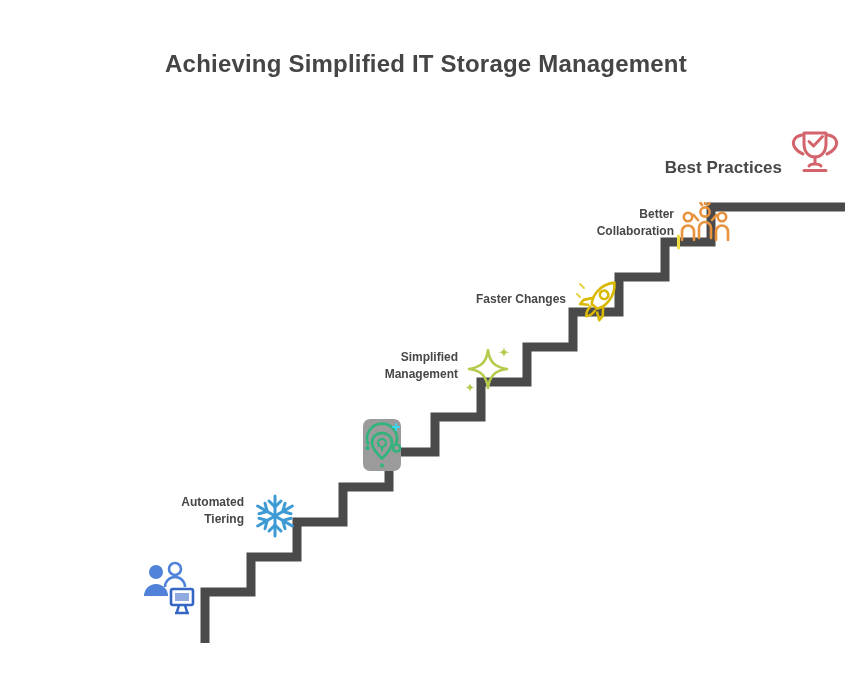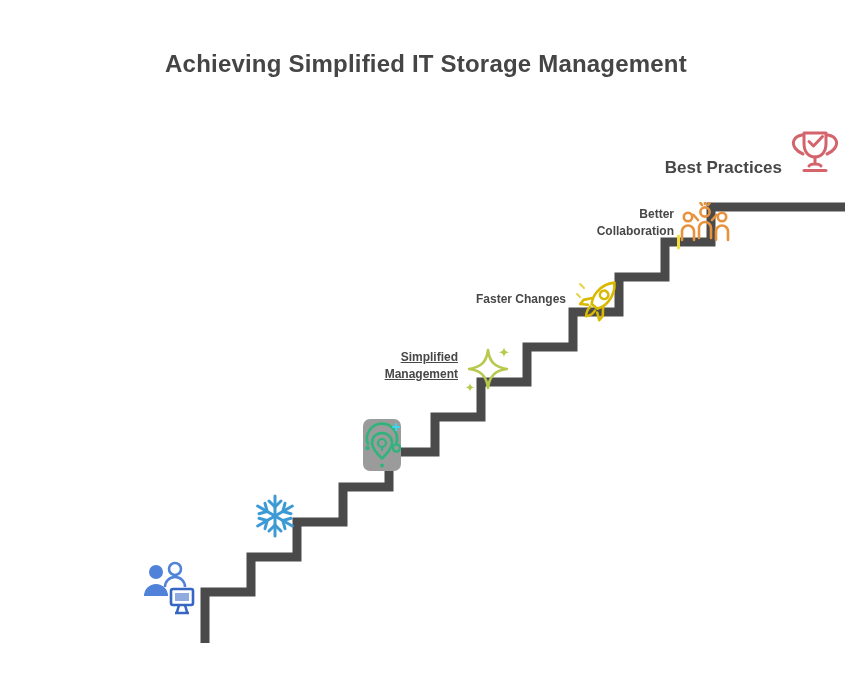--- a/index.html
+++ b/index.html
@@ -21,21 +21,21 @@
     position:absolute;text-align:right;color:#474747;font-weight:600;
     font-size:12px;line-height:1.38;white-space:nowrap;
   }
   .step-label .l2{display:block;}
   .step-label.size-lg{font-size:12px;}
   .step-label.size-md{font-size:17px;}
   
   .lbl-administrators{top:562px;right:718px;}
   .lbl-tiering{top:494px;right:620px;}
   .lbl-capacity{top:427px;right:516px;}
-  .lbl-workflows{top:349px;right:406px;text-decoration:underline;}
+  .lbl-workflows{top:349px;right:406px;}
   .lbl-changes{top:291px;right:298px;}
   .lbl-collaboration{top:206px;right:190px;}
   .lbl-best{top:147px;right:82px;margin-top:9px;}
   .ic-administrators{left:140px;top:556px;}
   .ic-tiering{left:251px;top:492px;}
   .ic-capacity{left:362px;top:417px;}
   .ic-workflows{left:461px;top:345px;}
   .ic-changes{left:572px;top:274px;}
   .ic-collaboration{left:677px;top:202px;}
   .ic-best{left:786px;top:126px;}
@@ -56,20 +56,24 @@
       <circle cx="35" cy="13" r="6" fill="none" stroke="#4f82d8" stroke-width="2.6"></circle>
       <path d="M25,31 a10,10 0 0 1 20,0" fill="none" stroke="#4f82d8" stroke-width="2.6"></path>
       <circle cx="16" cy="16" r="7" fill="#4f82d8"></circle>
       <path d="M4,40 a12,12 0 0 1 24,0 z" fill="#4f82d8"></path>
       <rect x="31" y="33" width="22" height="16" rx="2" fill="#ffffff" stroke="#3566c4" stroke-width="2.6"></rect>
       <rect x="35" y="37" width="14" height="8" fill="#3566c4" opacity="0.55"></rect>
       <path d="M39,49 l-2,7 M45,49 l2,7 M35,57 h14" fill="none" stroke="#3566c4" stroke-width="2.6"></path>
     </svg>
   </div>
 
+  <div class="step-label lbl-tiering">
+    <span class="l2">Automated</span>
+    <span class="l2">Tiering</span>
+  </div>
   <div class="icon ic-tiering">
     <svg width="48" height="48" viewBox="0 0 48 48" stroke="#3d9ad5" stroke-width="3" stroke-linecap="round" fill="none">
       <g>
         <line x1="24" y1="4" x2="24" y2="44"></line>
         <path d="M18,9 L24,15 L30,9"></path>
           <path d="M18,39 L24,33 L30,39"></path>
       </g>
       <g transform="rotate(60 24 24)">
         <line x1="24" y1="4" x2="24" y2="44"></line>
         <path d="M18,9 L24,15 L30,9"></path>

